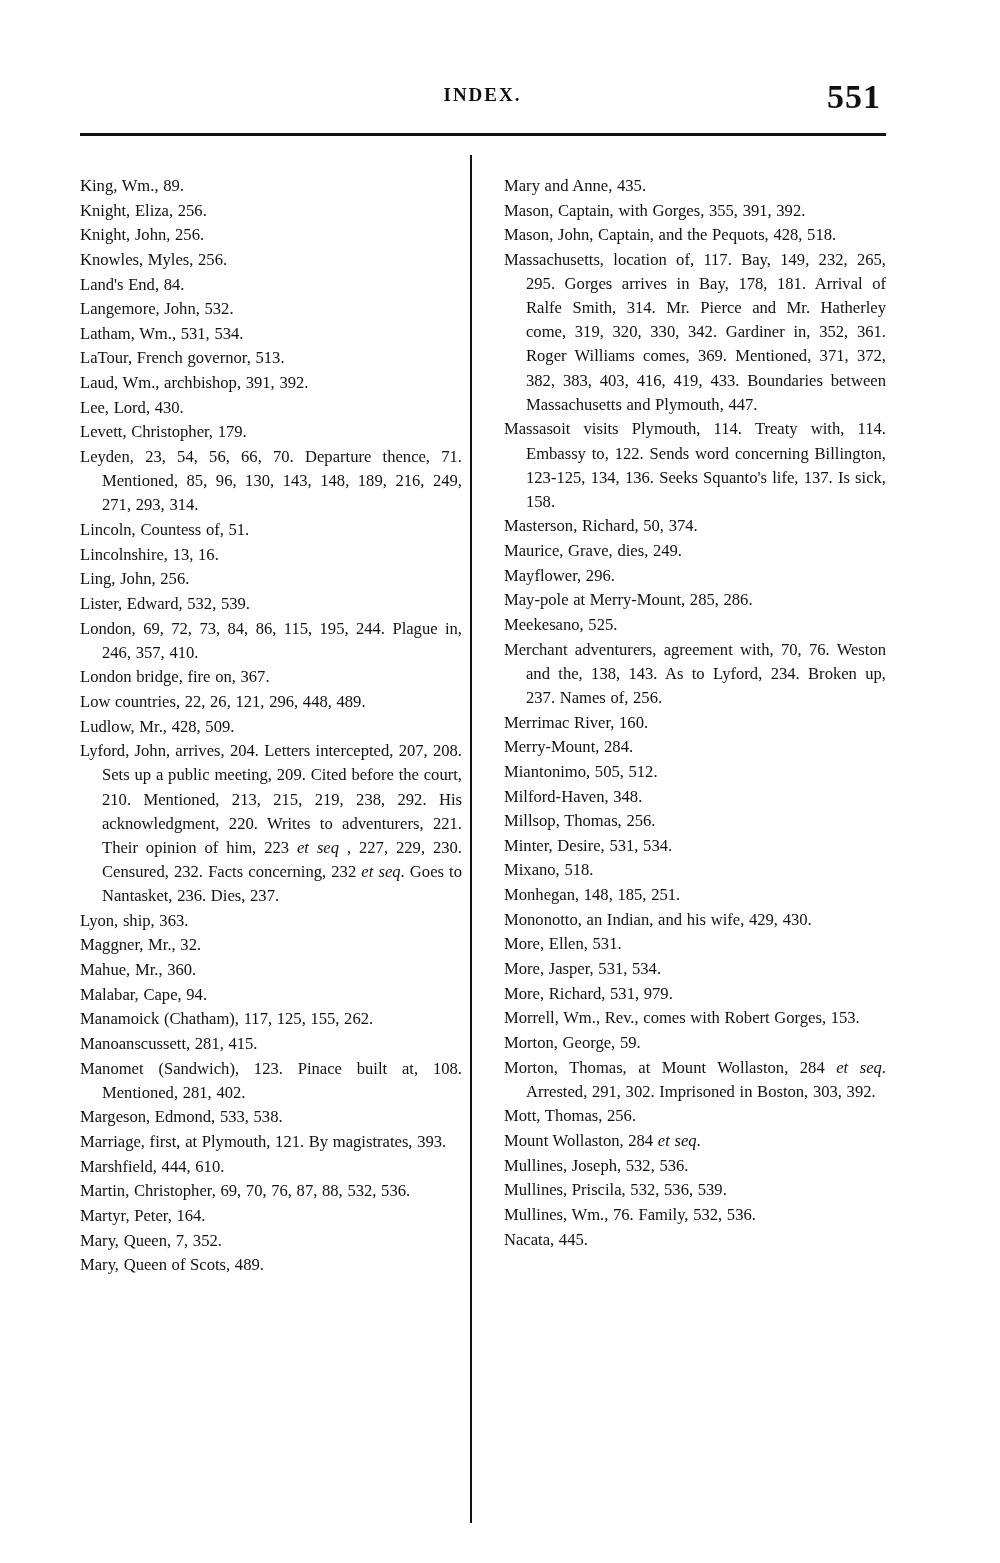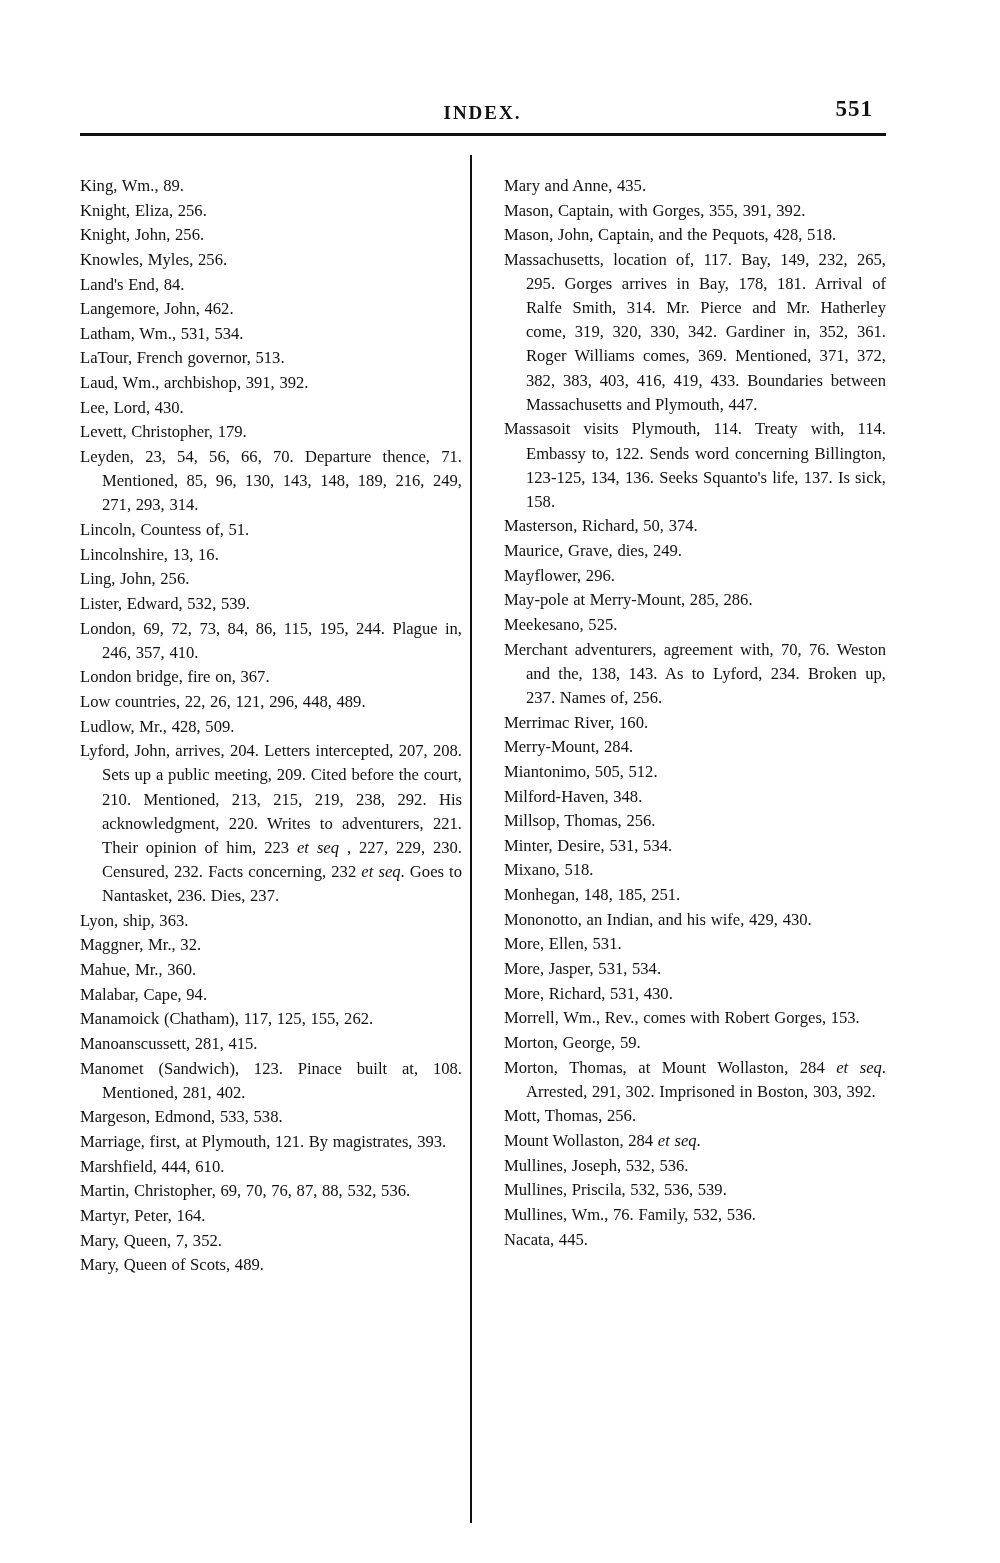--- a/index.html
+++ b/index.html
@@ -20,38 +20,37 @@
     width: 1000px;
     height: 1563px;
     overflow: hidden;
   }
   .header {
     position: absolute;
     left: 80px;
     top: 78px;
     width: 805px;
     height: 40px;
-    margin-top: 18px;
   }
   .header-title {
     position: absolute;
     left: 0;
     right: 0;
     text-align: center;
     font-size: 19px;
     letter-spacing: 2px;
     font-weight: bold;
     font-family: "Liberation Serif", serif;
     top: 6px;
   }
   .header-pagenum {
     position: absolute;
-    right: 12px;
+    right: 4px;
     top: 0;
-    font-size: 23px;
+    font-size: 34px;
     font-weight: bold;
     letter-spacing: 1px;
     font-family: Liberation Serif, serif;
   }
   .rule {
     position: absolute;
     left: 80px;
     top: 133px;
     width: 806px;
     height: 3px;
@@ -104,21 +103,21 @@
 
   <div class="divider"></div>
 
   <div class="columns">
     <div class="col col-left" id="col-left">
         <p class="entry">King, Wm., 89.</p>
         <p class="entry">Knight, Eliza, 256.</p>
         <p class="entry">Knight, John, 256.</p>
         <p class="entry">Knowles, Myles, 256.</p>
         <p class="entry">Land's End, 84.</p>
-        <p class="entry">Langemore, John, 462.</p>
+        <p class="entry">Langemore, John, 532.</p>
         <p class="entry">Latham, Wm., 531, 534.</p>
         <p class="entry">LaTour, French governor, 513.</p>
         <p class="entry">Laud, Wm., archbishop, 391, 392.</p>
         <p class="entry">Lee, Lord, 430.</p>
         <p class="entry">Levett, Christopher, 179.</p>
         <p class="entry">Leyden, 23, 54, 56, 66, 70.   Departure thence, 71.   Mentioned, 85, 96, 130, 143, 148, 189, 216, 249, 271, 293, 314.</p>
         <p class="entry">Lincoln, Countess of, 51.</p>
         <p class="entry">Lincolnshire, 13, 16.</p>
         <p class="entry">Ling, John, 256.</p>
         <p class="entry">Lister, Edward, 532, 539.</p>
@@ -158,21 +157,21 @@
         <p class="entry">Merry-Mount, 284.</p>
         <p class="entry">Miantonimo, 505, 512.</p>
         <p class="entry">Milford-Haven, 348.</p>
         <p class="entry">Millsop, Thomas, 256.</p>
         <p class="entry">Minter, Desire, 531, 534.</p>
         <p class="entry">Mixano, 518.</p>
         <p class="entry">Monhegan, 148, 185, 251.</p>
         <p class="entry">Mononotto, an Indian, and his wife, 429, 430.</p>
         <p class="entry">More, Ellen, 531.</p>
         <p class="entry">More, Jasper, 531, 534.</p>
-        <p class="entry">More, Richard, 531, 430.</p>
+        <p class="entry">More, Richard, 531, 979.</p>
         <p class="entry">Morrell, Wm., Rev., comes with Robert Gorges, 153.</p>
         <p class="entry">Morton, George, 59.</p>
         <p class="entry">Morton, Thomas, at Mount Wollaston, 284 <i>et seq</i>.   Arrested, 291, 302.   Imprisoned in Boston, 303, 392.</p>
         <p class="entry">Mott, Thomas, 256.</p>
         <p class="entry">Mount Wollaston, 284 <i>et seq</i>.</p>
         <p class="entry">Mullines, Joseph, 532, 536.</p>
         <p class="entry">Mullines, Priscila, 532, 536, 539.</p>
         <p class="entry">Mullines, Wm., 76.   Family, 532, 536.</p>
         <p class="entry">Nacata, 445.</p>
       </div>

